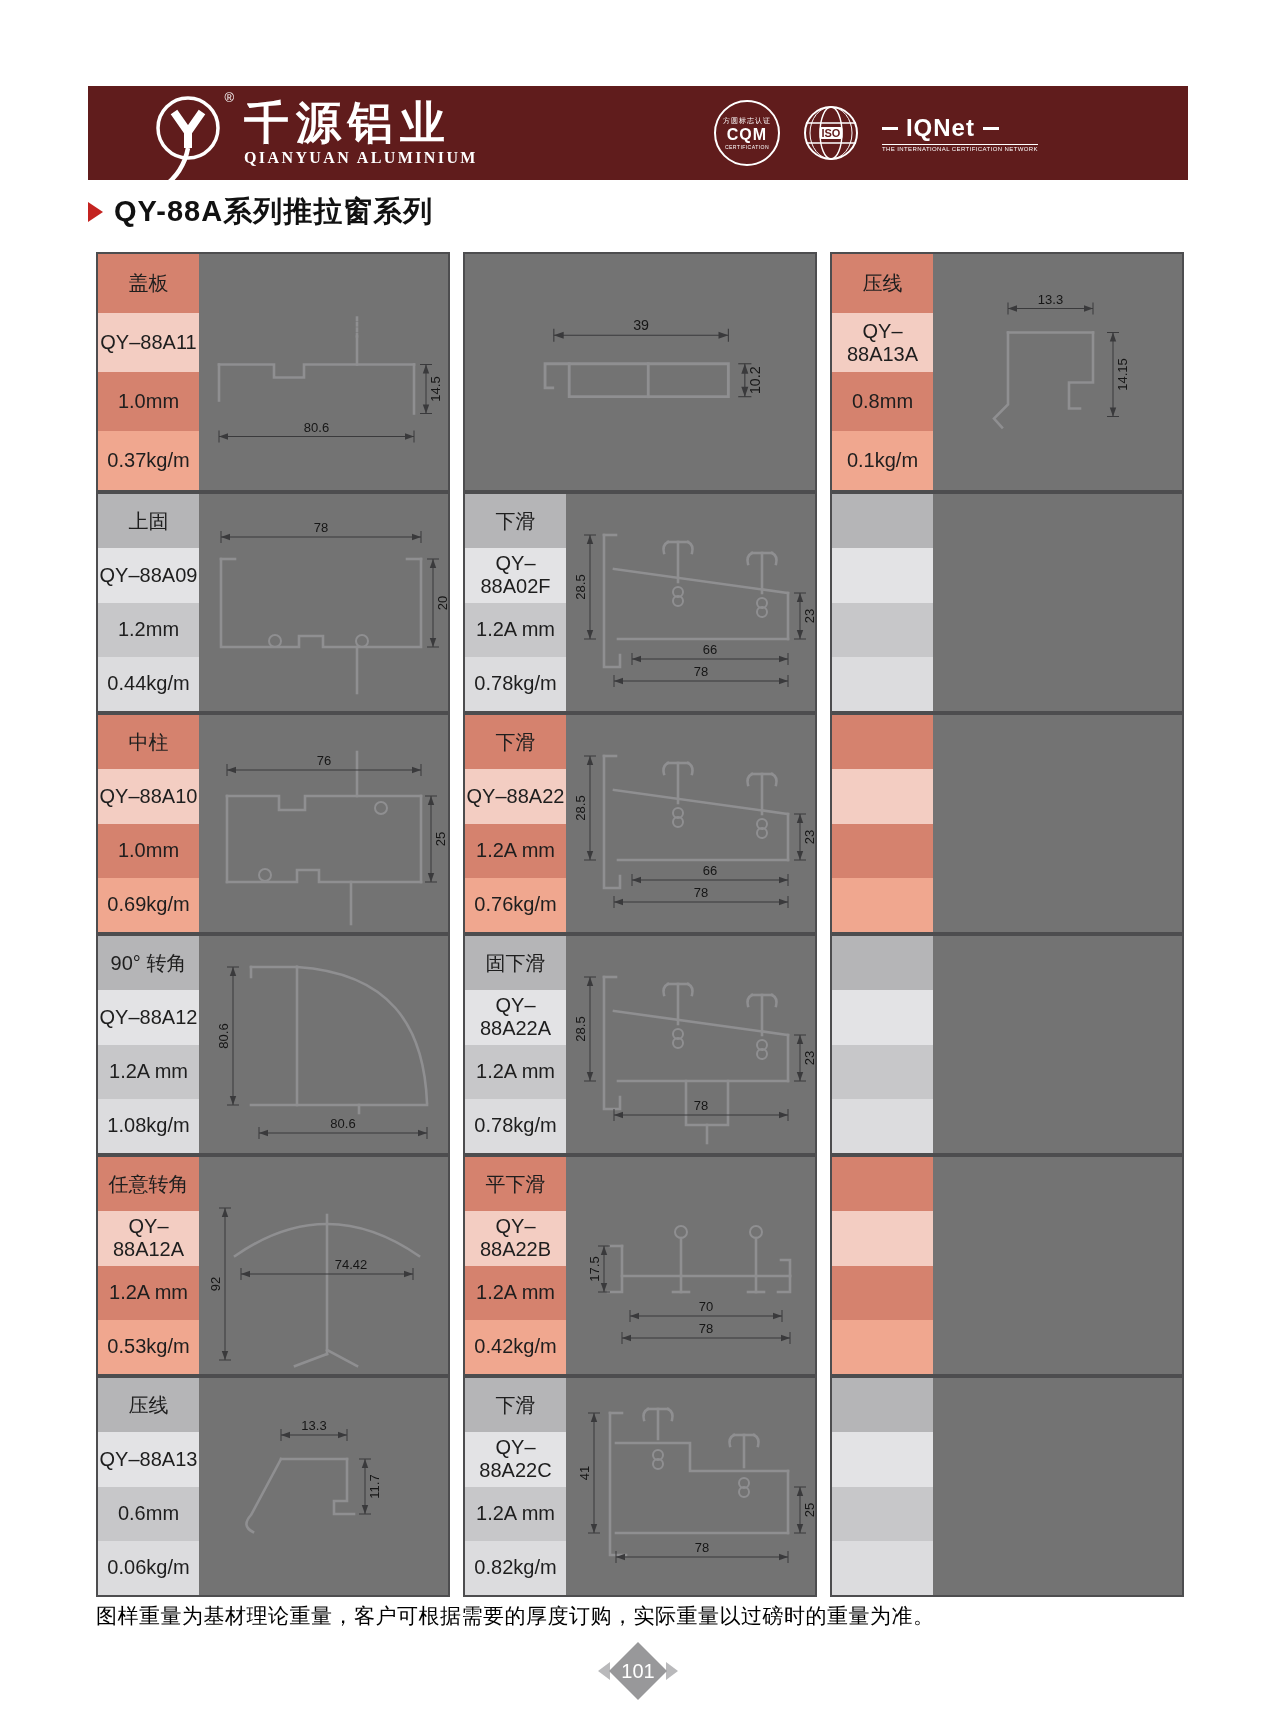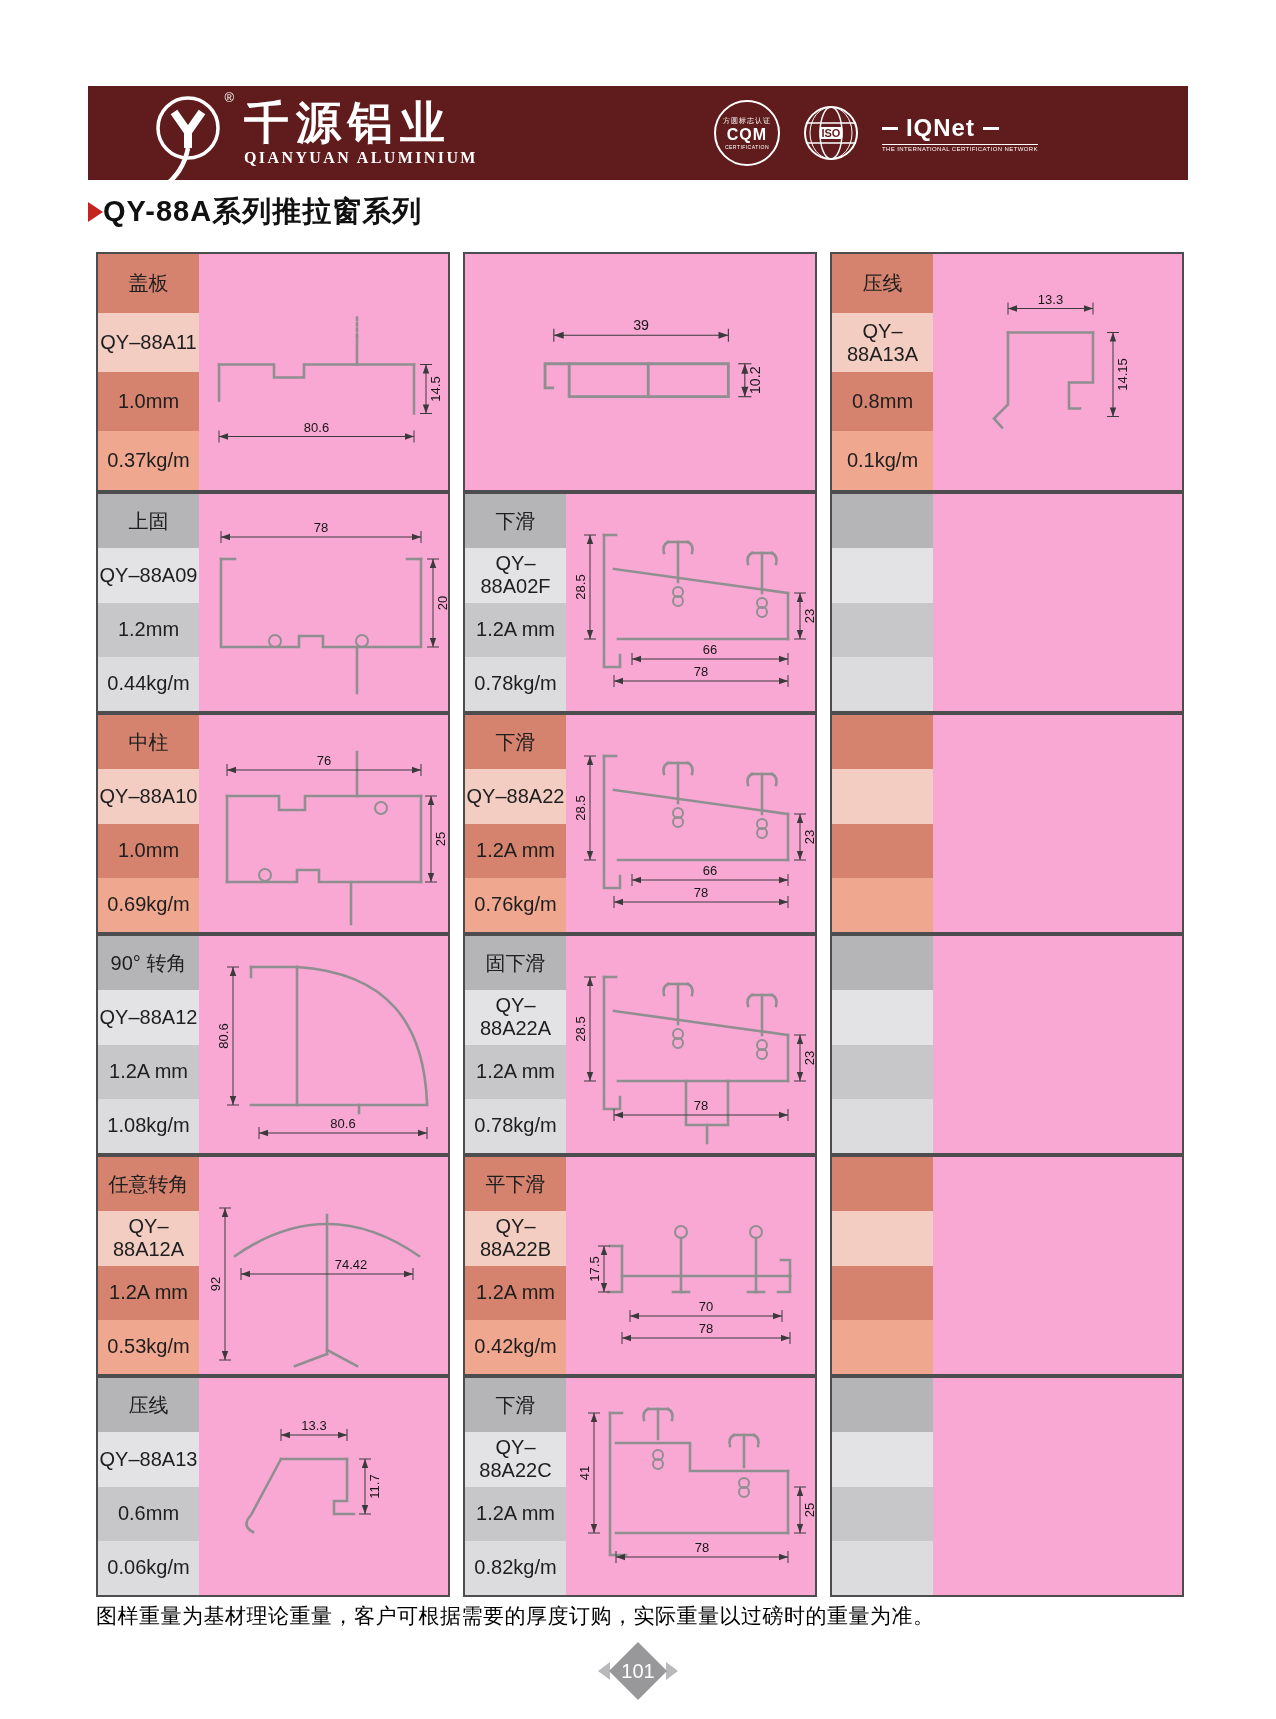--- a/index.html
+++ b/index.html
@@ -25,29 +25,29 @@
   .cqm-sub{font-size:6px;letter-spacing:.5px;transform:scale(.85);}
   .iso{width:58px;height:58px;position:relative;}
   .iso-label{position:absolute;left:50%;top:50%;transform:translate(-50%,-50%);
     color:#601c1c;background:#fff;font-size:11px;font-weight:bold;padding:0 2px;border-radius:2px;}
   .iqnet{color:#fff;text-align:center;}
   .iqnet-row{display:flex;align-items:center;gap:8px;text-align:center;}
   .iq-dash{display:inline-block;width:16px;height:3px;background:#fff;}
   .iqnet-text{font-size:24px;font-weight:bold;letter-spacing:1px;}
   .iqnet-sub{font-size:6px;letter-spacing:.4px;margin-top:2px;border-top:1px solid #fff;padding-top:1px;}
   
-  .title{position:absolute;left:88px;top:192px;display:flex;align-items:center;}
+  .title{position:absolute;left:88px;top:192px;display:flex;align-items:center;gap:11px;}
   .tri{width:0;height:0;border-left:15px solid #c42320;border-top:10px solid transparent;
     border-bottom:10px solid transparent;}
   .title-text{font-size:29px;font-weight:bold;color:#111;letter-spacing:1px;}
   
   .grid{position:absolute;left:96px;top:252px;width:1088px;display:grid;
     grid-template-columns:repeat(3,354px);grid-template-rows:240px repeat(5,221px);
     column-gap:13px;row-gap:0;}
-  .cell{border:2px solid #4d4d4f;background:#f9a8d4;display:flex;overflow:visible;}
+  .cell{border:2px solid #4d4d4f;background:#737373;display:flex;overflow:visible;}
   .labels{width:101px;flex-shrink:0;display:flex;flex-direction:column;}
   .lab{flex:1;display:flex;align-items:center;justify-content:center;
     font-size:20px;color:#1e1e1e;text-align:center;}
   .salmon .name,.salmon .thick{background:#d5826e;}
   .salmon .model{background:#f3cdc2;}
   .salmon .weight{background:#f0a78f;}
   .gray .name{background:#b5b5b7;}
   .gray .model{background:#e3e3e5;}
   .gray .thick{background:#c7c7c9;}
   .gray .weight{background:#dcdcde;}

